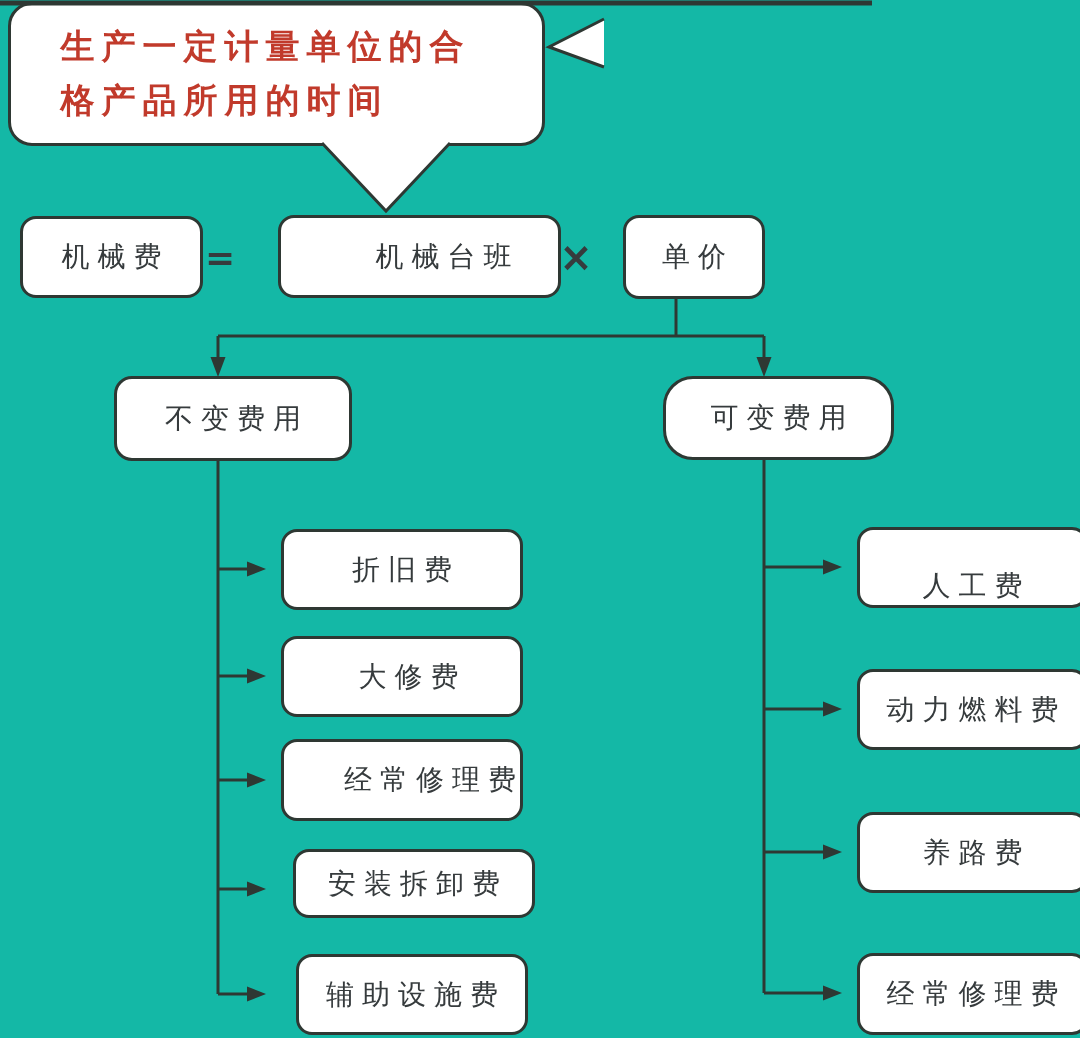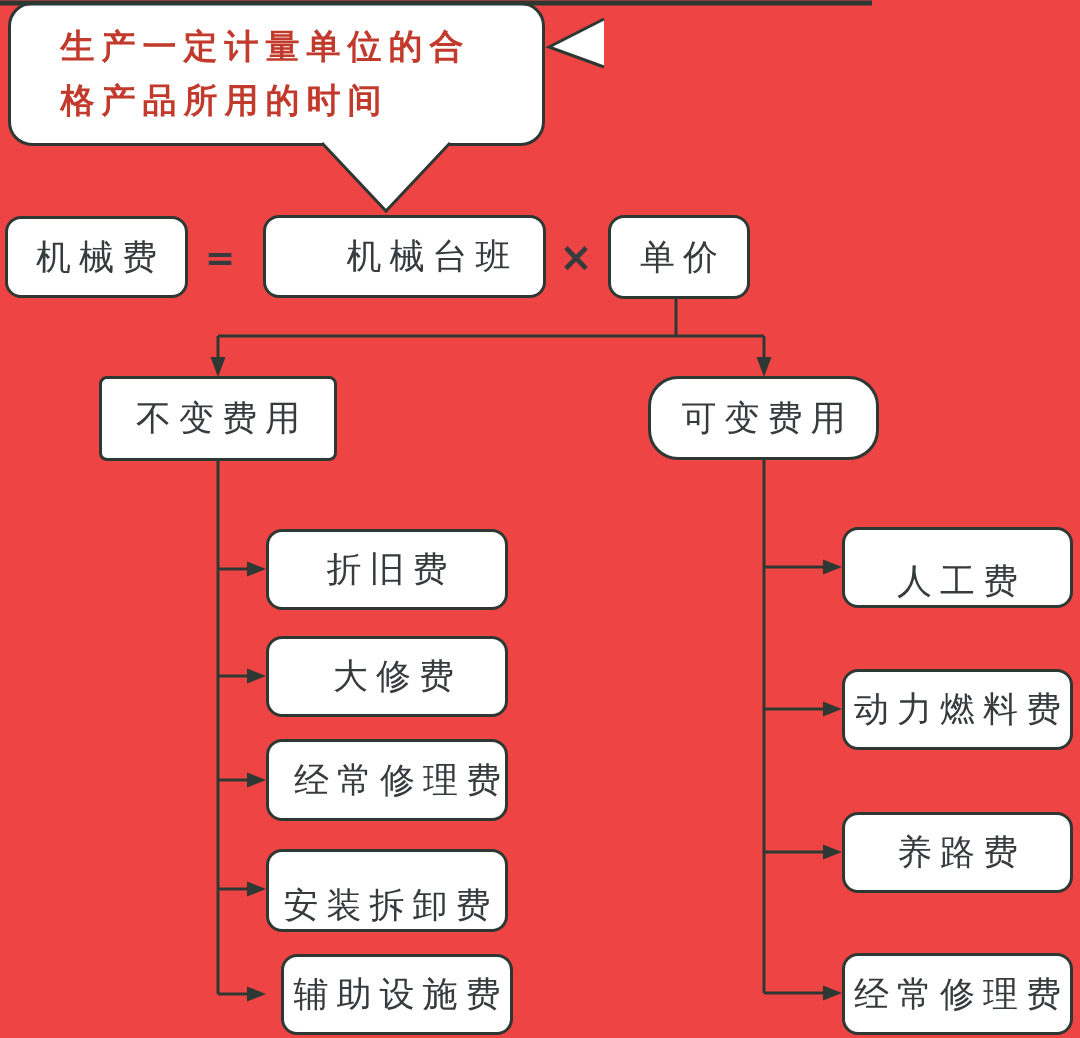--- a/index.html
+++ b/index.html
@@ -4,39 +4,40 @@
 <style>
   :root{
     --line:#2e3833;
     --red:#c13a2b;
     --ink:#363b3d;
   }
   html,body{margin:0;padding:0;background:#ffffff;}
   .stage{
     position:relative;
     width:1080px;height:1038px;
-    background:#ef4444;
+    background:#14b8a6;
     font-family:"Liberation Serif", serif;
     overflow:hidden;
   }
   .stage svg.wires{
     position:absolute;left:0;top:0;z-index:2;pointer-events:none;
   }
   .node{
     position:absolute;
     box-sizing:border-box;
     background:#ffffff;
     border:3px solid var(--line);
     border-radius:16px;
     display:flex;align-items:center;justify-content:center;
     z-index:1;
     color:var(--ink);
-    font-size:35px;
+    font-size:28px;
     letter-spacing:8px;
     white-space:nowrap;
+    margin-left:15px;
   }
   .node span{transform:translateX(4px);} 
   .bubble{
     position:absolute;
     box-sizing:border-box;
     background:#ffffff;
     border:3px solid var(--line);
     border-radius:24px;
     display:flex;align-items:center;justify-content:center;
     z-index:1;
@@ -77,38 +78,38 @@
   <div class="node" style="left:263px;top:215px;width:283px;height:83px;padding-left:48px;">
     <span>机械台班</span>
   </div>
 
   <div class="op" style="left:552px;top:215px;width:48px;height:84px;font-size:40px;font-weight:600;">×</div>
 
   <div class="node" style="left:608px;top:215px;width:142px;height:84px;">
     <span>单价</span>
   </div>
 
-  <div class="node" style="left:99px;top:376px;width:238px;height:85px;border-radius:8px;">
+  <div class="node" style="left:99px;top:376px;width:238px;height:85px;border-radius:18px;">
     <span>不变费用</span>
   </div>
 
   <div class="node" style="left:648px;top:376px;width:231px;height:84px;border-radius:30px;">
     <span>可变费用</span>
   </div>
 
   <div class="node" style="left:266px;top:529px;width:242px;height:81px;">
     <span>折旧费</span>
   </div>
   <div class="node" style="left:266px;top:636px;width:242px;height:81px;padding-left:13px;">
     <span>大修费</span>
   </div>
   <div class="node" style="left:266px;top:739px;width:242px;height:82px;justify-content:flex-end;">
     <span>经常修理费</span>
   </div>
-  <div class="node" style="left:266px;top:849px;width:242px;height:83px;align-items:flex-end;">
+  <div class="node" style="left:278px;top:849px;width:242px;height:69px;">
     <span>安装拆卸费</span>
   </div>
   <div class="node" style="left:281px;top:954px;width:232px;height:81px;">
     <span>辅助设施费</span>
   </div>
 
   <div class="node" style="left:842px;top:527px;width:231px;height:81px;align-items:flex-end;">
     <span>人工费</span>
   </div>
   <div class="node" style="left:842px;top:669px;width:231px;height:81px;">

